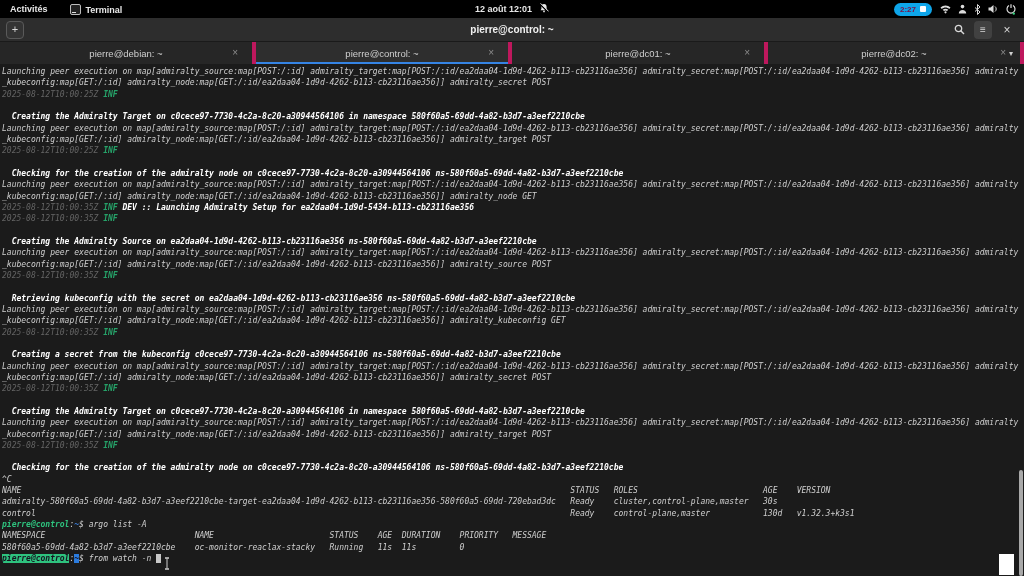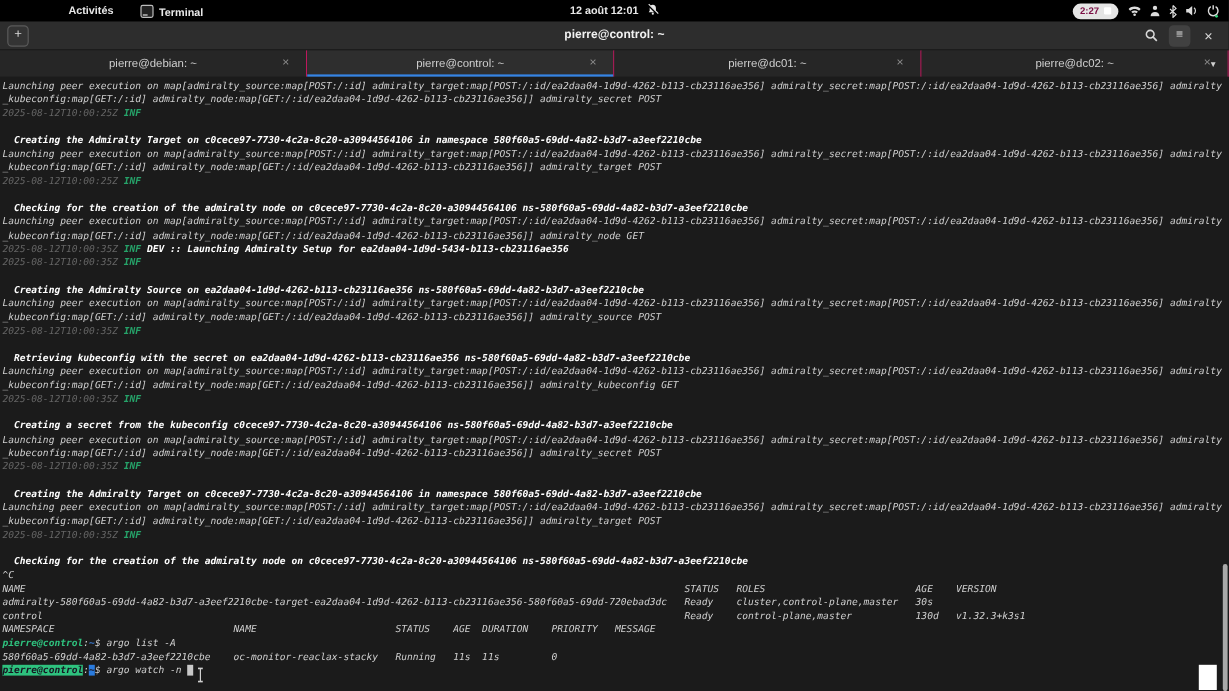--- a/index.html
+++ b/index.html
@@ -2,47 +2,47 @@
 <html><head>
 <meta charset="utf-8">
 <style>
   html,body{margin:0;padding:0;width:1024px;height:576px;overflow:hidden;background:#1b1b1b;
     font-family:"Liberation Sans",sans-serif;-webkit-font-smoothing:antialiased;}
   .stage{position:relative;width:1024px;height:576px;}
 
   
   .topbar{position:absolute;top:0;left:0;width:1024px;height:18px;background:#000;color:#e8e8e8;
     display:flex;align-items:center;font-size:9px;font-weight:700;}
-  .tb-left{display:flex;align-items:center;gap:22px;padding-left:10px;margin-left:47px;}
+  .tb-left{display:flex;align-items:center;gap:22px;padding-left:10px;}
   .tb-app{display:flex;align-items:flex-end;gap:5px;}
   .term-glyph{width:9px;height:9px;border:1px solid #bdbdbd;border-radius:2px;background:#222;position:relative;}
   .term-glyph::after{content:"";position:absolute;left:1px;bottom:1px;width:4px;height:1px;background:#dedede;}
   .tb-center{position:absolute;left:0;right:0;display:flex;justify-content:center;align-items:center;gap:7px;pointer-events:none;}
   .tb-right{margin-left:auto;display:flex;align-items:center;gap:8px;padding-right:8px;}
-  .rec-pill{display:flex;align-items:center;gap:4px;background:#e5e5e5;border-radius:8px;height:13px;padding:0 6px;}
+  .rec-pill{display:flex;align-items:center;gap:4px;background:#0ea5e9;border-radius:8px;height:13px;padding:0 6px;}
   .rec-time{font-size:8px;font-weight:700;color:#7c0f45;}
   .rec-stop{width:6px;height:6px;background:#fff;border-radius:1px;}
   .sysicons{display:flex;align-items:center;gap:7px;}
   .sysicons svg{display:block;}
 
   
   .winheader{position:absolute;top:18px;left:0;width:1024px;height:24px;background:#2d2d2d;
     border-bottom:1px solid #1a1a1a;display:flex;align-items:center;box-sizing:border-box;}
   .newtab-btn{margin-left:6px;width:16px;height:16px;border:1px solid #5a5a5a;border-radius:4px;color:#d8d8d8;
     font-size:11px;line-height:14px;text-align:center;background:#343434;}
   .win-title{position:absolute;left:0;right:0;text-align:center;color:#f1f1f1;font-size:10px;font-weight:700;pointer-events:none;}
   .hdr-right{margin-left:auto;display:flex;align-items:center;gap:6px;padding-right:8px;}
   .hdr-btn{width:18px;height:18px;border-radius:4px;display:flex;align-items:center;justify-content:center;color:#d8d8d8;}
   .hdr-btn.menu{background:#414141;font-size:10px;}
   .hdr-btn.close{font-size:12px;}
 
   
   .tabbar{position:absolute;top:42px;left:0;width:1024px;height:22px;background:#1e1e1e;display:flex;}
   .tab{flex:1;position:relative;display:flex;align-items:center;justify-content:center;
-    background:#262626;border-right:1px solid #be185d;color:#cfcfcf;font-size:9.5px;}
+    background:#262626;border-right:4px solid #be185d;color:#cfcfcf;font-size:9.5px;}
   .tab.active{background:#2e2e2e;}
   .tab.active::after{content:"";position:absolute;left:0;right:0;bottom:0;height:2px;background:#3584e4;}
   .tab .tab-close{position:absolute;right:14px;color:#8d8d8d;font-size:10px;line-height:10px;}
   .tab-chevron{position:absolute;right:4px;top:0;height:22px;width:18px;display:flex;align-items:center;
     justify-content:center;color:#cfcfcf;font-size:8px;}
 
   
   .term{position:absolute;top:64px;left:0;width:1024px;height:512px;background:#1b1b1b;
     padding:2px 0 0 2px;box-sizing:border-box;
     font-family:"DejaVu Sans Mono",monospace;font-size:8px;line-height:11.33px;color:#cfcfcf;}
@@ -195,24 +195,24 @@
       <div class="term-line"><span class="t-b">  Creating the Admiralty Target on c0cece97-7730-4c2a-8c20-a30944564106 in namespace 580f60a5-69dd-4a82-b3d7-a3eef2210cbe</span></div>
       <div class="term-line"><span class="t-n">Launching peer execution on map[admiralty_source:map[POST:/:id] admiralty_target:map[POST:/:id/ea2daa04-1d9d-4262-b113-cb23116ae356] admiralty_secret:map[POST:/:id/ea2daa04-1d9d-4262-b113-cb23116ae356] admiralty</span></div>
       <div class="term-line"><span class="t-n">_kubeconfig:map[GET:/:id] admiralty_node:map[GET:/:id/ea2daa04-1d9d-4262-b113-cb23116ae356]] admiralty_target POST</span></div>
       <div class="term-line"><span class="t-d">2025-08-12T10:00:35Z </span><span class="t-g">INF</span></div>
       <div class="term-line"></div>
       <div class="term-line"><span class="t-b">  Checking for the creation of the admiralty node on c0cece97-7730-4c2a-8c20-a30944564106 ns-580f60a5-69dd-4a82-b3d7-a3eef2210cbe</span></div>
       <div class="term-line"><span class="t-n">^C</span></div>
       <div class="term-line"><span class="t-n">NAME                                                                                                                  STATUS   ROLES                          AGE    VERSION</span></div>
       <div class="term-line"><span class="t-n">admiralty-580f60a5-69dd-4a82-b3d7-a3eef2210cbe-target-ea2daa04-1d9d-4262-b113-cb23116ae356-580f60a5-69dd-720ebad3dc   Ready    cluster,control-plane,master   30s</span></div>
       <div class="term-line"><span class="t-n">control                                                                                                               Ready    control-plane,master           130d   v1.32.3+k3s1</span></div>
+      <div class="term-line"><span class="t-pg">pierre@control</span><span class="t-n">:</span><span class="t-pb">~</span><span class="t-n">$ argo list -A</span></div>
       <div class="term-line"><span class="t-n">NAMESPACE                               NAME                        STATUS    AGE  DURATION    PRIORITY   MESSAGE</span></div>
-      <div class="term-line"><span class="t-pg">pierre@control</span><span class="t-n">:</span><span class="t-pb">~</span><span class="t-n">$ argo list -A</span></div>
       <div class="term-line"><span class="t-n">580f60a5-69dd-4a82-b3d7-a3eef2210cbe    oc-monitor-reaclax-stacky   Running   11s  11s         0</span></div>
-      <div class="term-line"><span class="t-selg">pierre@control</span><span class="t-n">:</span><span class="t-selb">~</span><span class="t-n">$ argo watch -n </span><span class="t-cur"> </span></div>
+      <div class="term-line"><span class="t-selg">pierre@control</span><span class="t-n">:</span><span class="t-selb">~</span><span class="t-n">$ from watch -n </span><span class="t-cur"> </span></div>
     </div>
 
   <div class="scroll-thumb"></div>
   <div class="white-box"></div>
   <div class="ibeam">
     <svg width="8" height="13" viewBox="0 0 8 13">
         <line x1="4" y1="1.5" x2="4" y2="11.5" stroke="#cfcfcf" stroke-width="1"></line>
         <path d="M2 1h4M2 12h4" stroke="#cfcfcf" stroke-width="1.4" fill="none"></path>
       </svg>
   </div>

